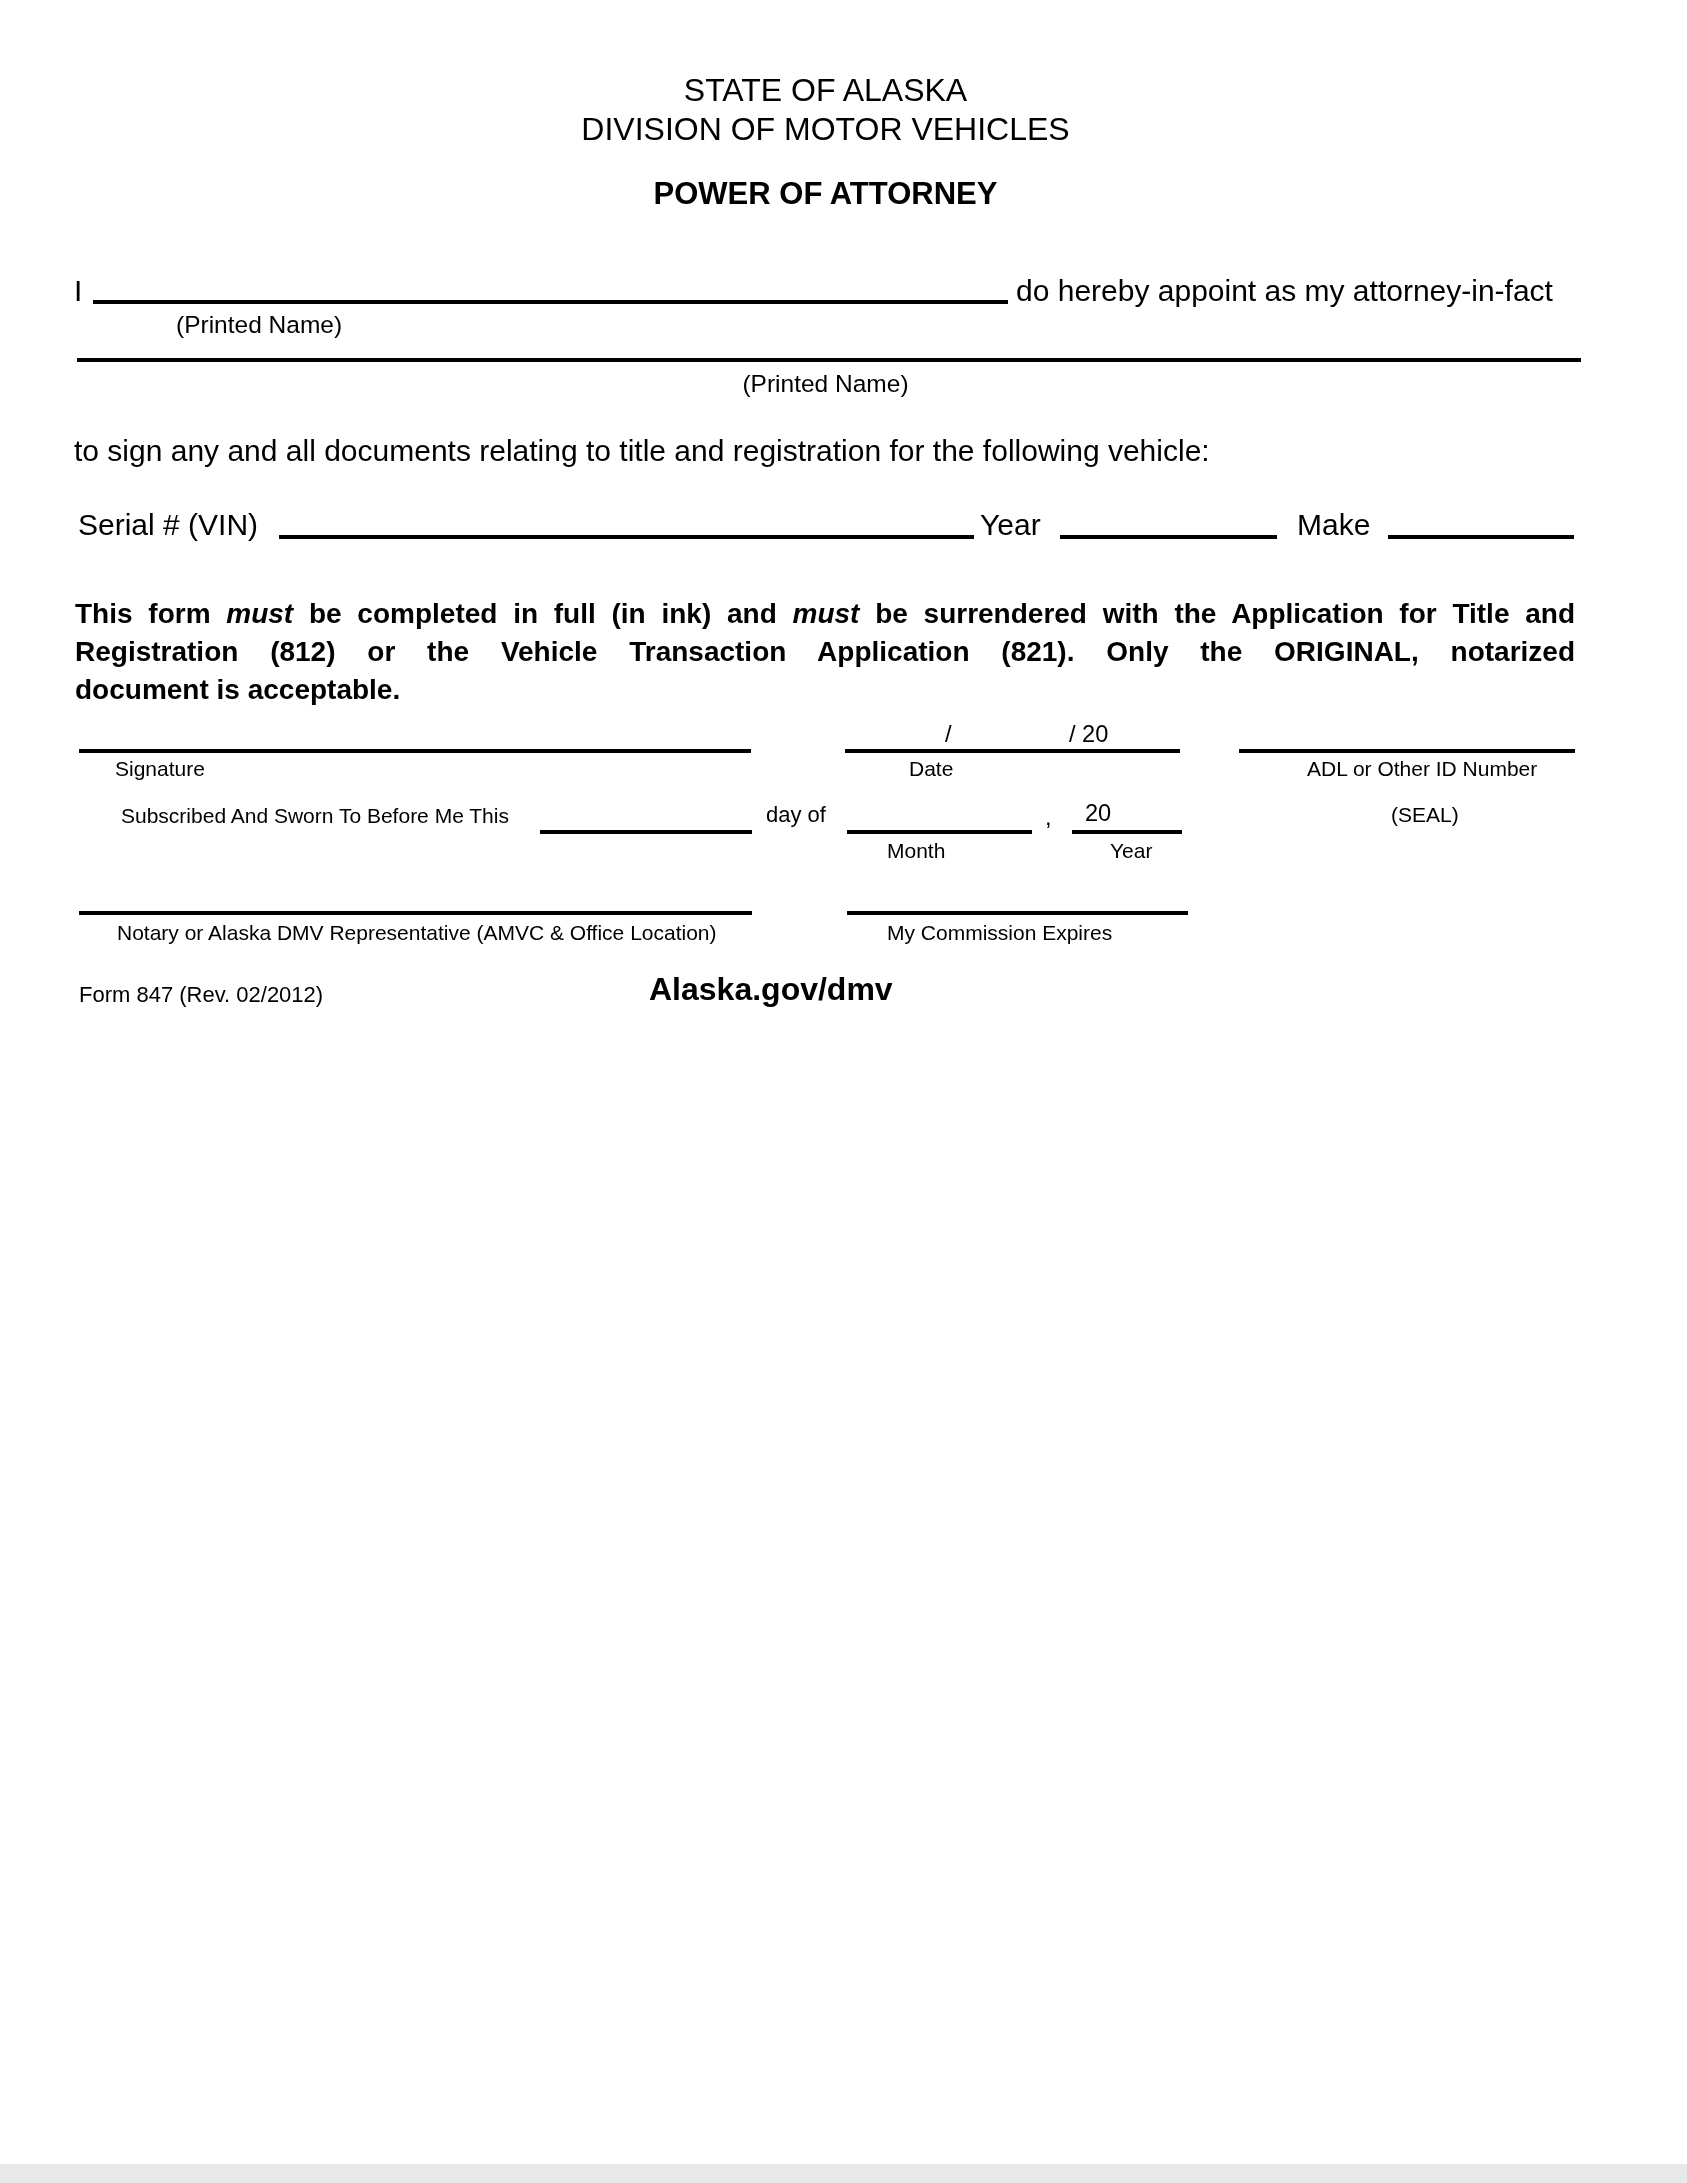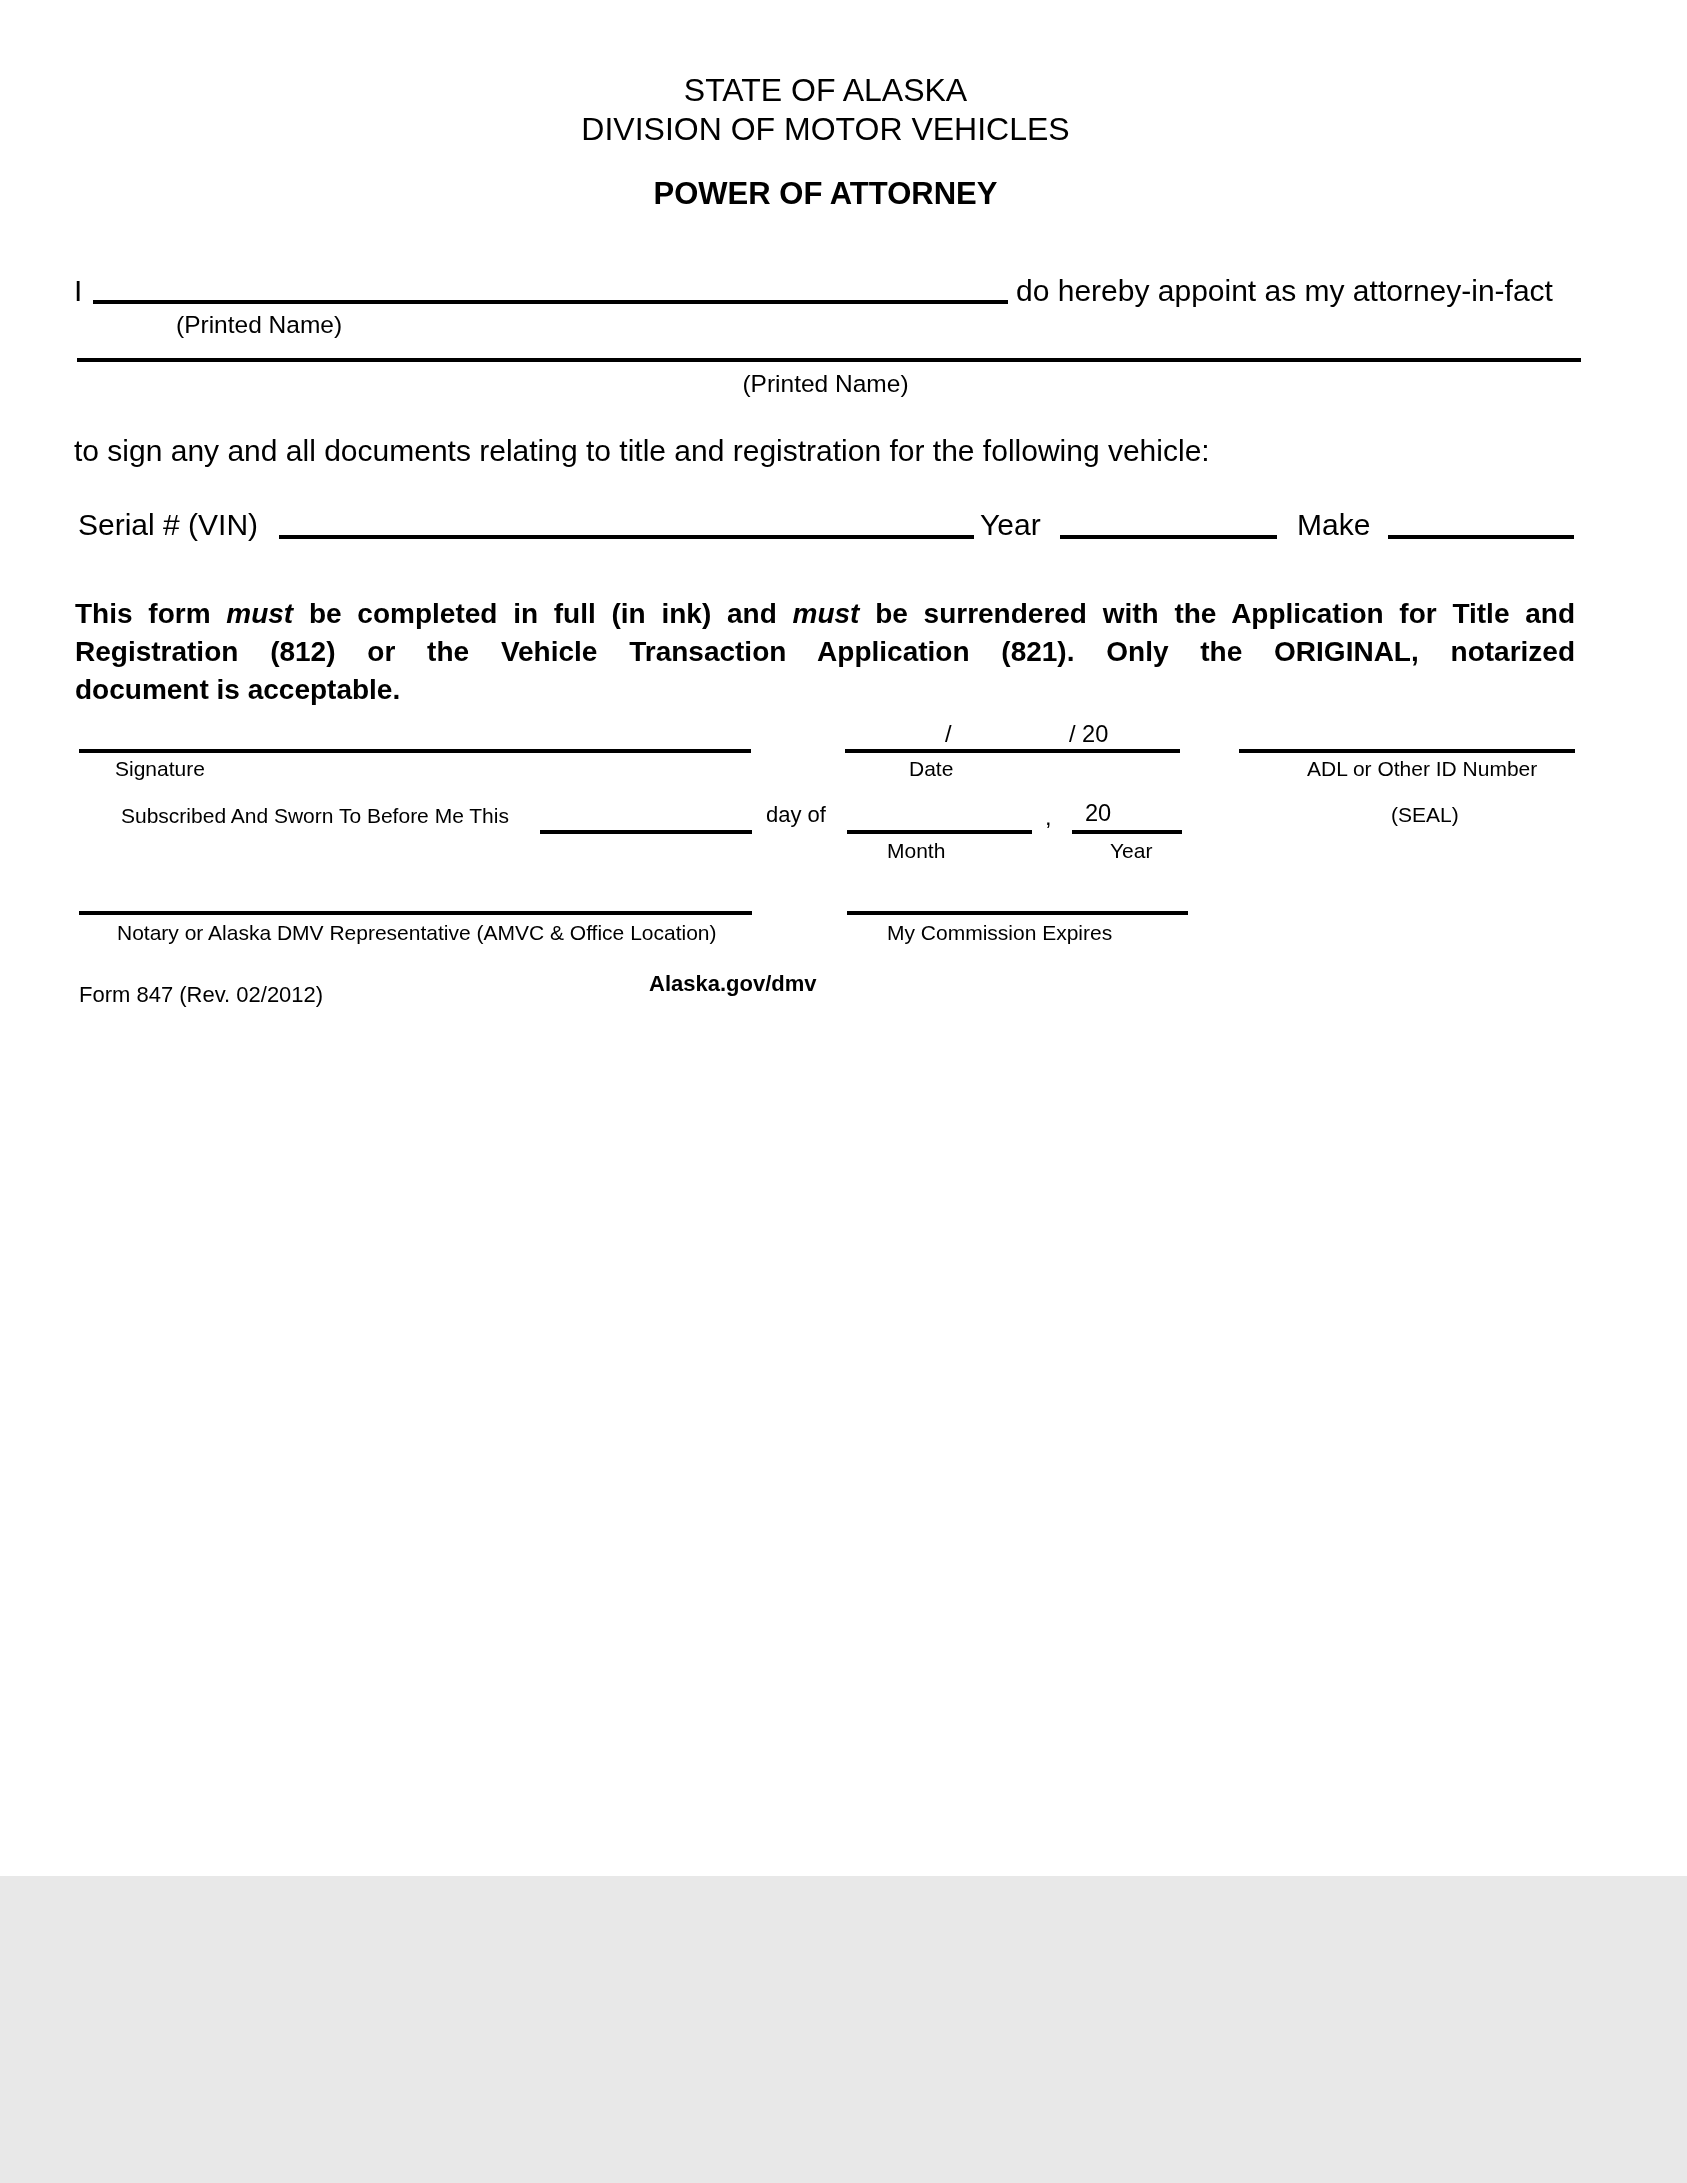--- a/index.html
+++ b/index.html
@@ -3,21 +3,21 @@
 <meta charset="utf-8">
 <style>
   html, body {
     margin: 0;
     padding: 0;
     background: #e8e8e8;
   }
   .page {
     position: relative;
     width: 1687px;
-    height: 1876px;
+    height: 2164px;
     margin: 0 auto;
     background: #ffffff;
     color: #000000;
     font-family: "Liberation Sans", sans-serif;
     overflow: hidden;
   }
   .t {
     position: absolute;
     white-space: nowrap;
     color: #000000;
@@ -29,21 +29,21 @@
     width: 1497px;
     text-align: center;
   }
   .fs37 { font-size: 32px; }
   .fs35b { font-size: 31px; font-weight: bold; text-align: center; }
   .fs34 { font-size: 30px; }
   .fs28 { font-size: 24.5px; }
   .fs27 { font-size: 23.6px; }
   .fs25 { font-size: 22px; }
   .fs24 { font-size: 21px; margin-left: 24px; }
-  .fs37b { font-size: 22px; font-weight: bold; }
+  .fs37b { font-size: 32px; font-weight: bold; }
   .rule {
     position: absolute;
     height: 4.4px;
     background: #000000;
   }
   .notice {
     position: absolute;
     left: 75px;
     top: 595px;
     width: 1500px;

